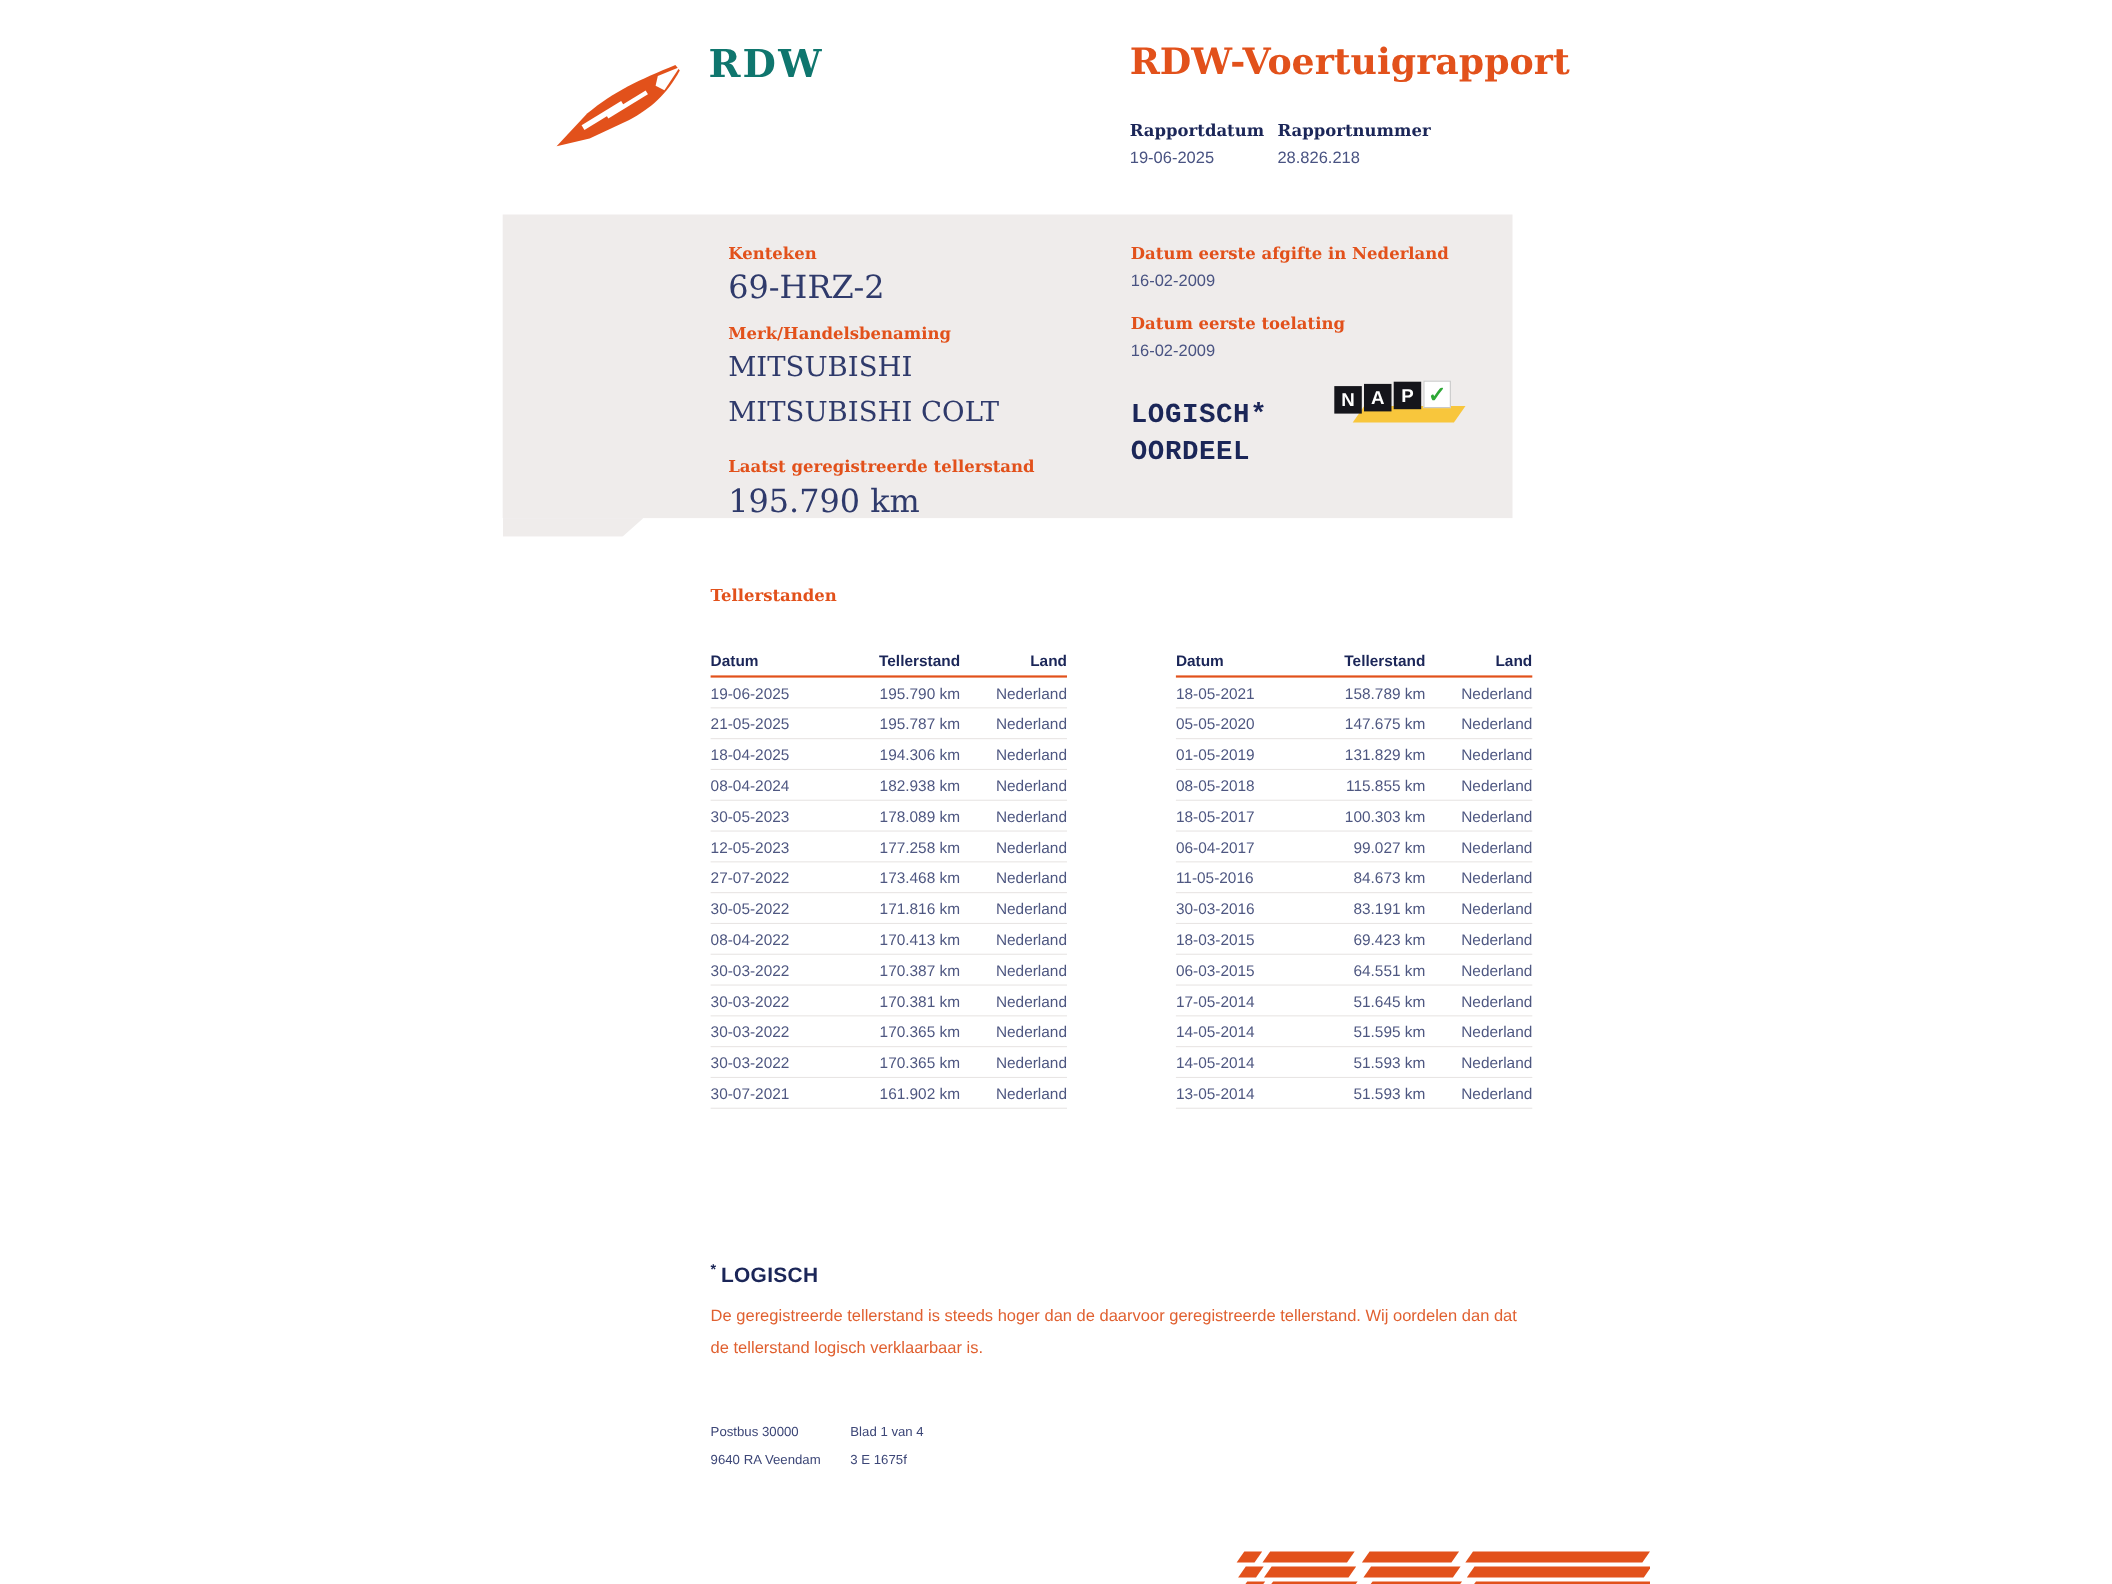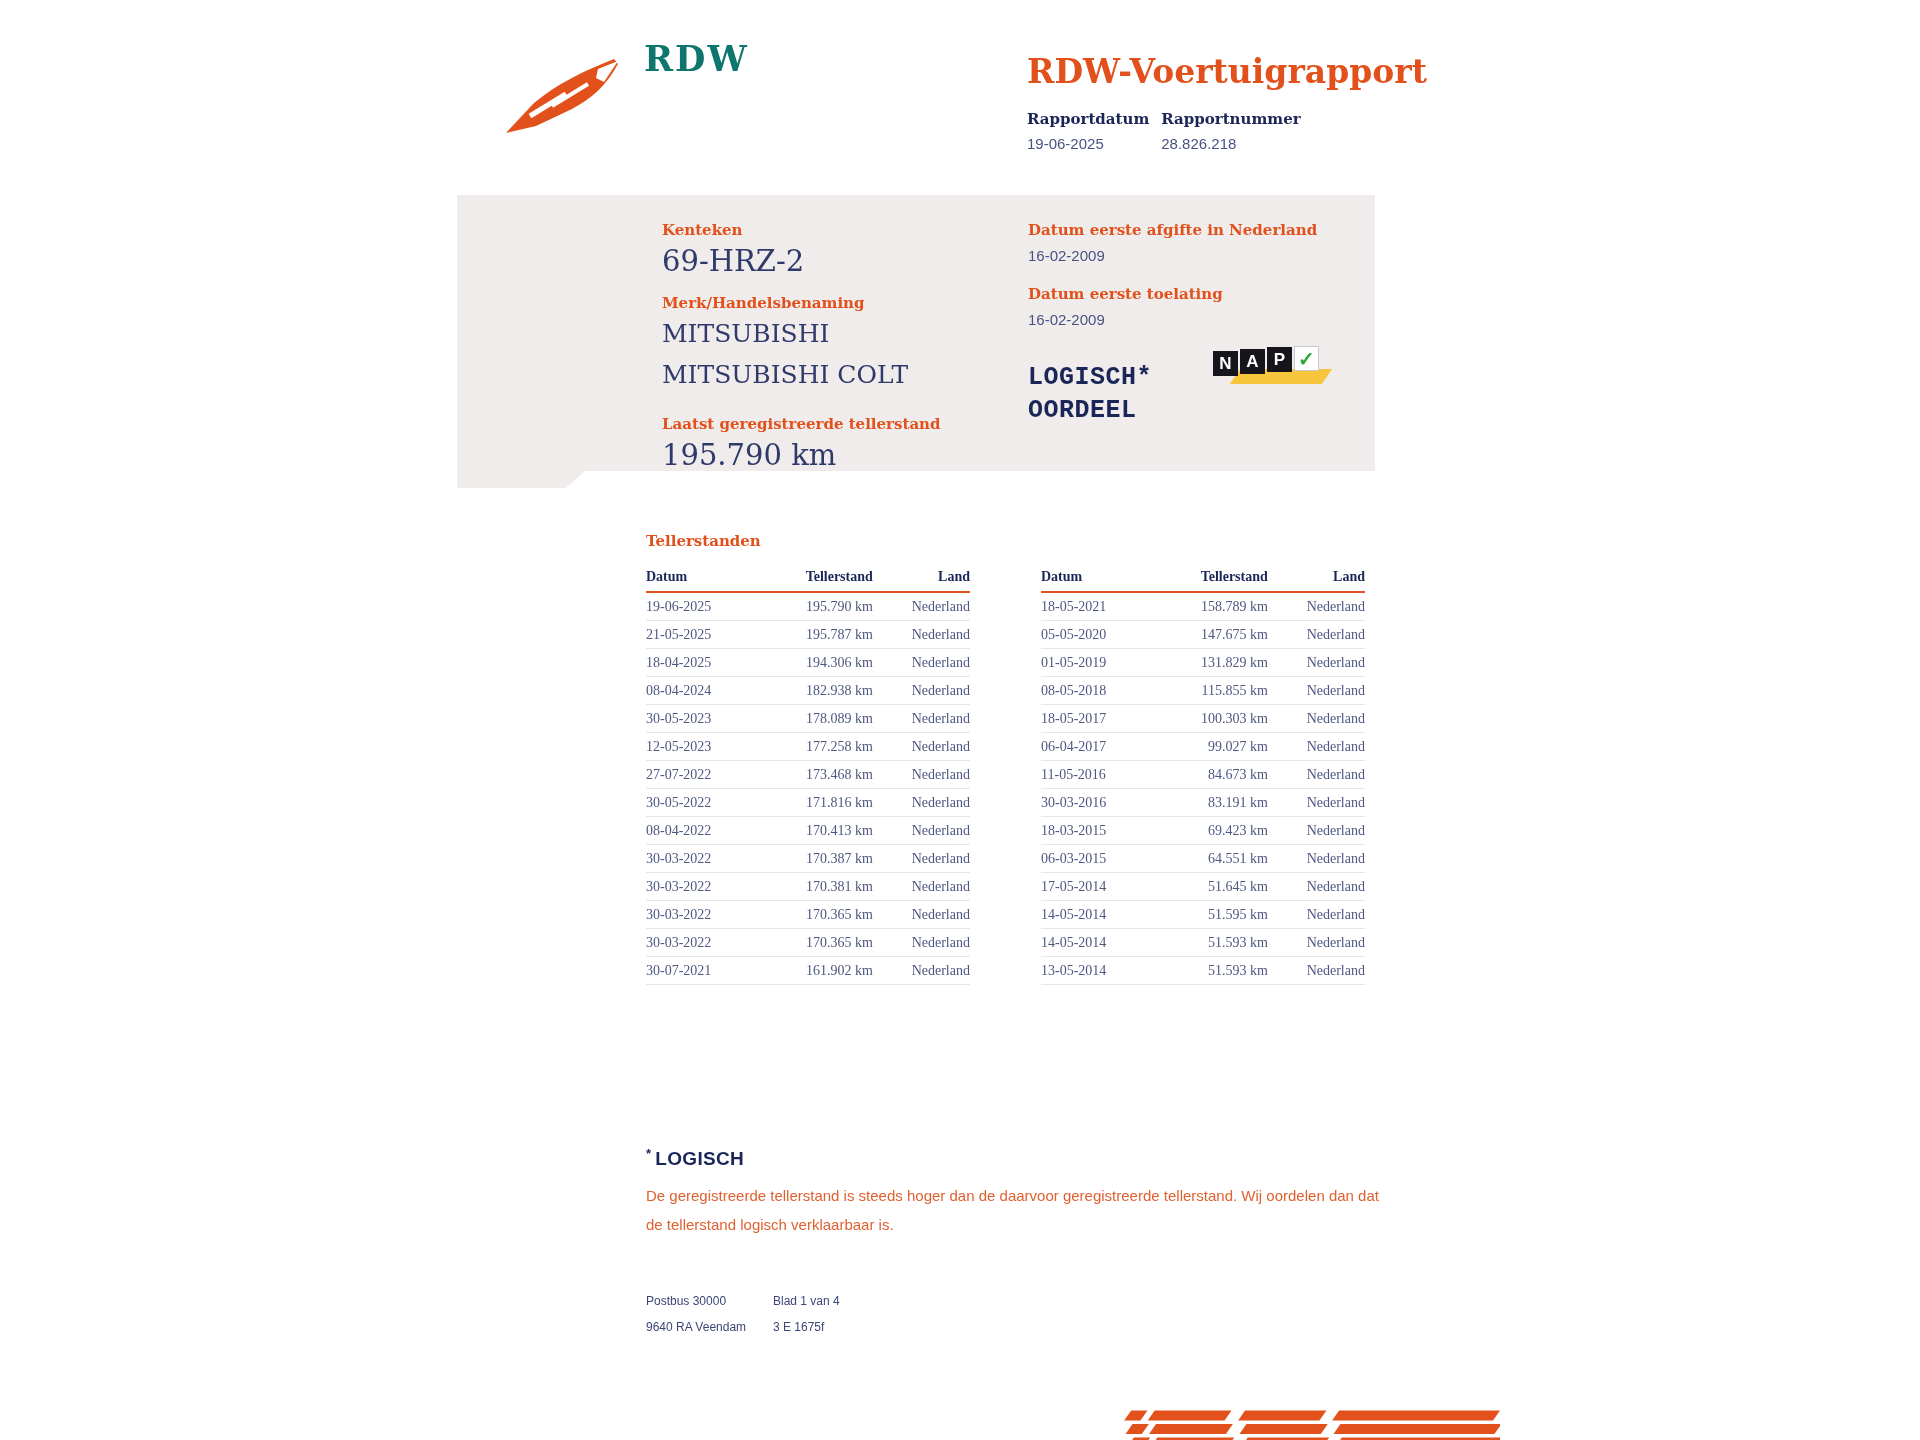--- a/index.html
+++ b/index.html
@@ -12,21 +12,21 @@
   }
 
   
   .logo-flag { position:absolute; left:500px; top:56px; }
   .brand {
     position:absolute; left:644px; top:38px;
     font-family:"DejaVu Serif", serif; font-weight:bold;
     font-size:35px; letter-spacing:2px; color:#0f766e;
   }
   .doc-title {
-    position:absolute; left:1027px; top:52px;
+    position:absolute; left:1027px; top:36px;
     font-family:"DejaVu Serif", serif; font-weight:bold;
     font-size:33px; color:#e2511b;
   }
   .meta { position:absolute; left:1027px; top:110px; display:flex; gap:12px; }
   .meta-label { font-family:"DejaVu Serif", serif; font-weight:bold; font-size:15px; color:#1b2658; }
   .meta-value { font-size:15px; color:#495382; margin-top:7px; }
 
   
   .infobox {
     position:absolute; left:457px; top:195px;
@@ -69,21 +69,21 @@
   .nap-tile.t-check {
     background:#ffffff; border:1px solid #c9c9c9; color:#2ea836;
     font-size:20px; transform:translateY(-1px);
   }
 
   
   .section-title {
     position:absolute; left:646px; top:532px;
     font-family:"DejaVu Serif", serif; font-weight:bold; font-size:15px; color:#e2511b;
   }
-  .tables { position:absolute; left:646px; top:569px; display:flex; gap:71px;font-family:Liberation Serif, serif; }
+  .tables { position:absolute; left:646px; top:592px; display:flex; gap:99px; }
   .ttable { width:324px; }
   .thead {
     display:flex; padding-bottom:6px; border-bottom:2px solid #e2511b;
     font-weight:bold; font-size:14px; color:#1b2658;
   }
   .trow {
     display:flex; height:28px; align-items:center;
     border-bottom:1px solid #e8e5e4;
     font-size:14px; color:#4e5781;
   }

